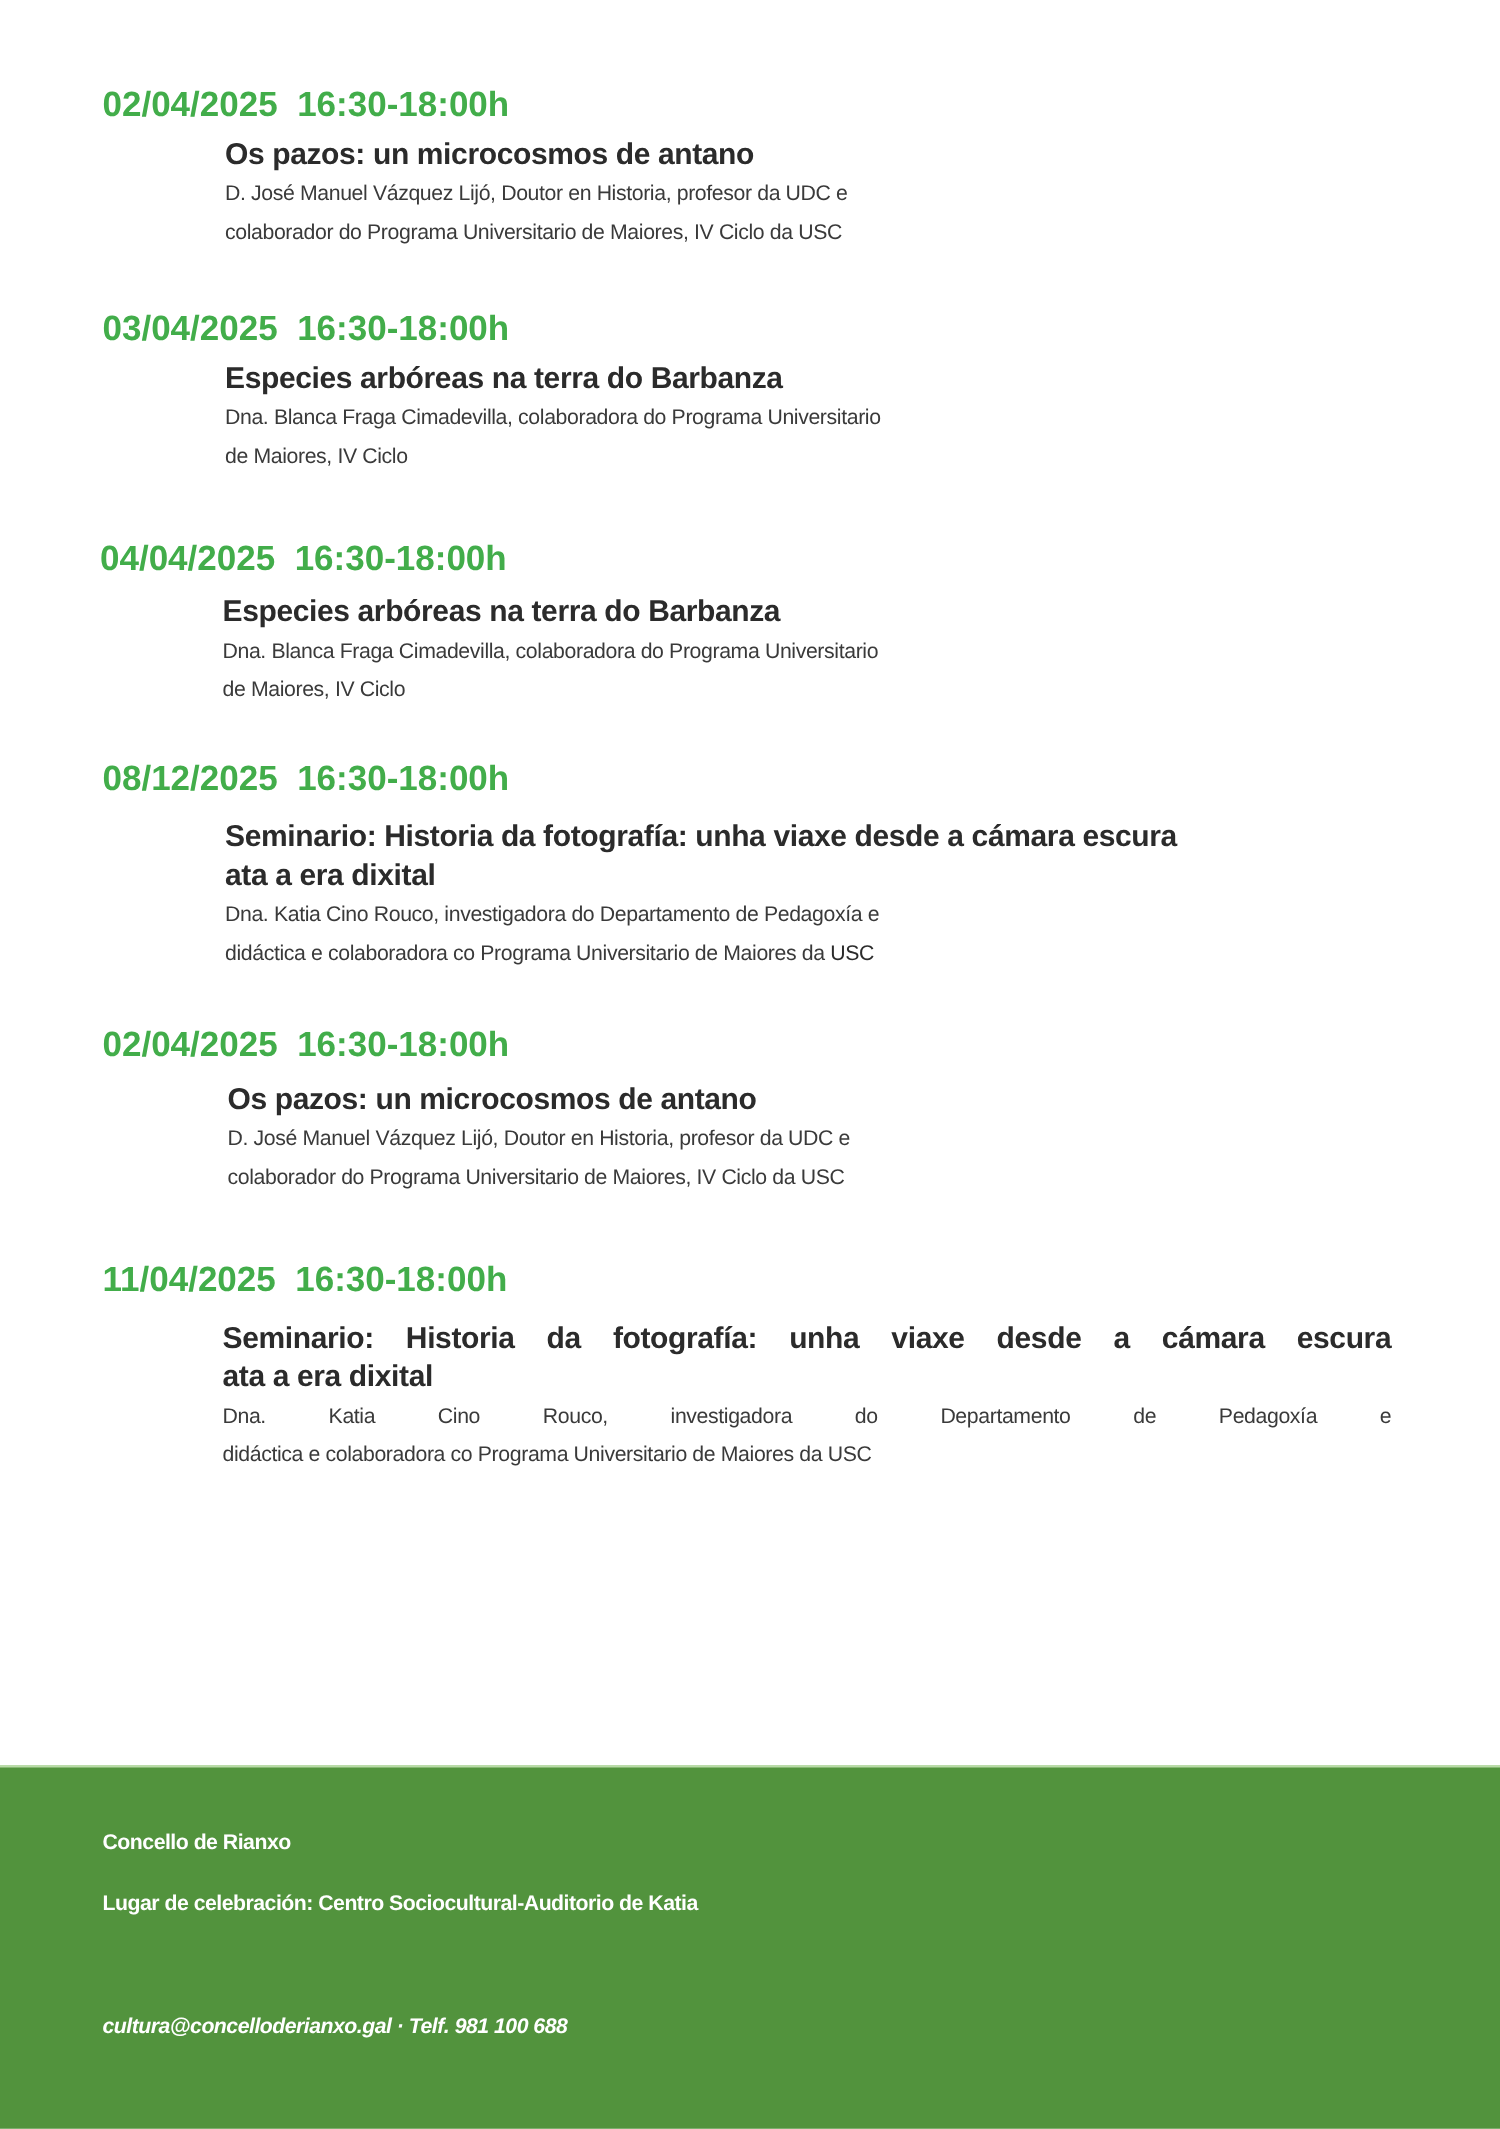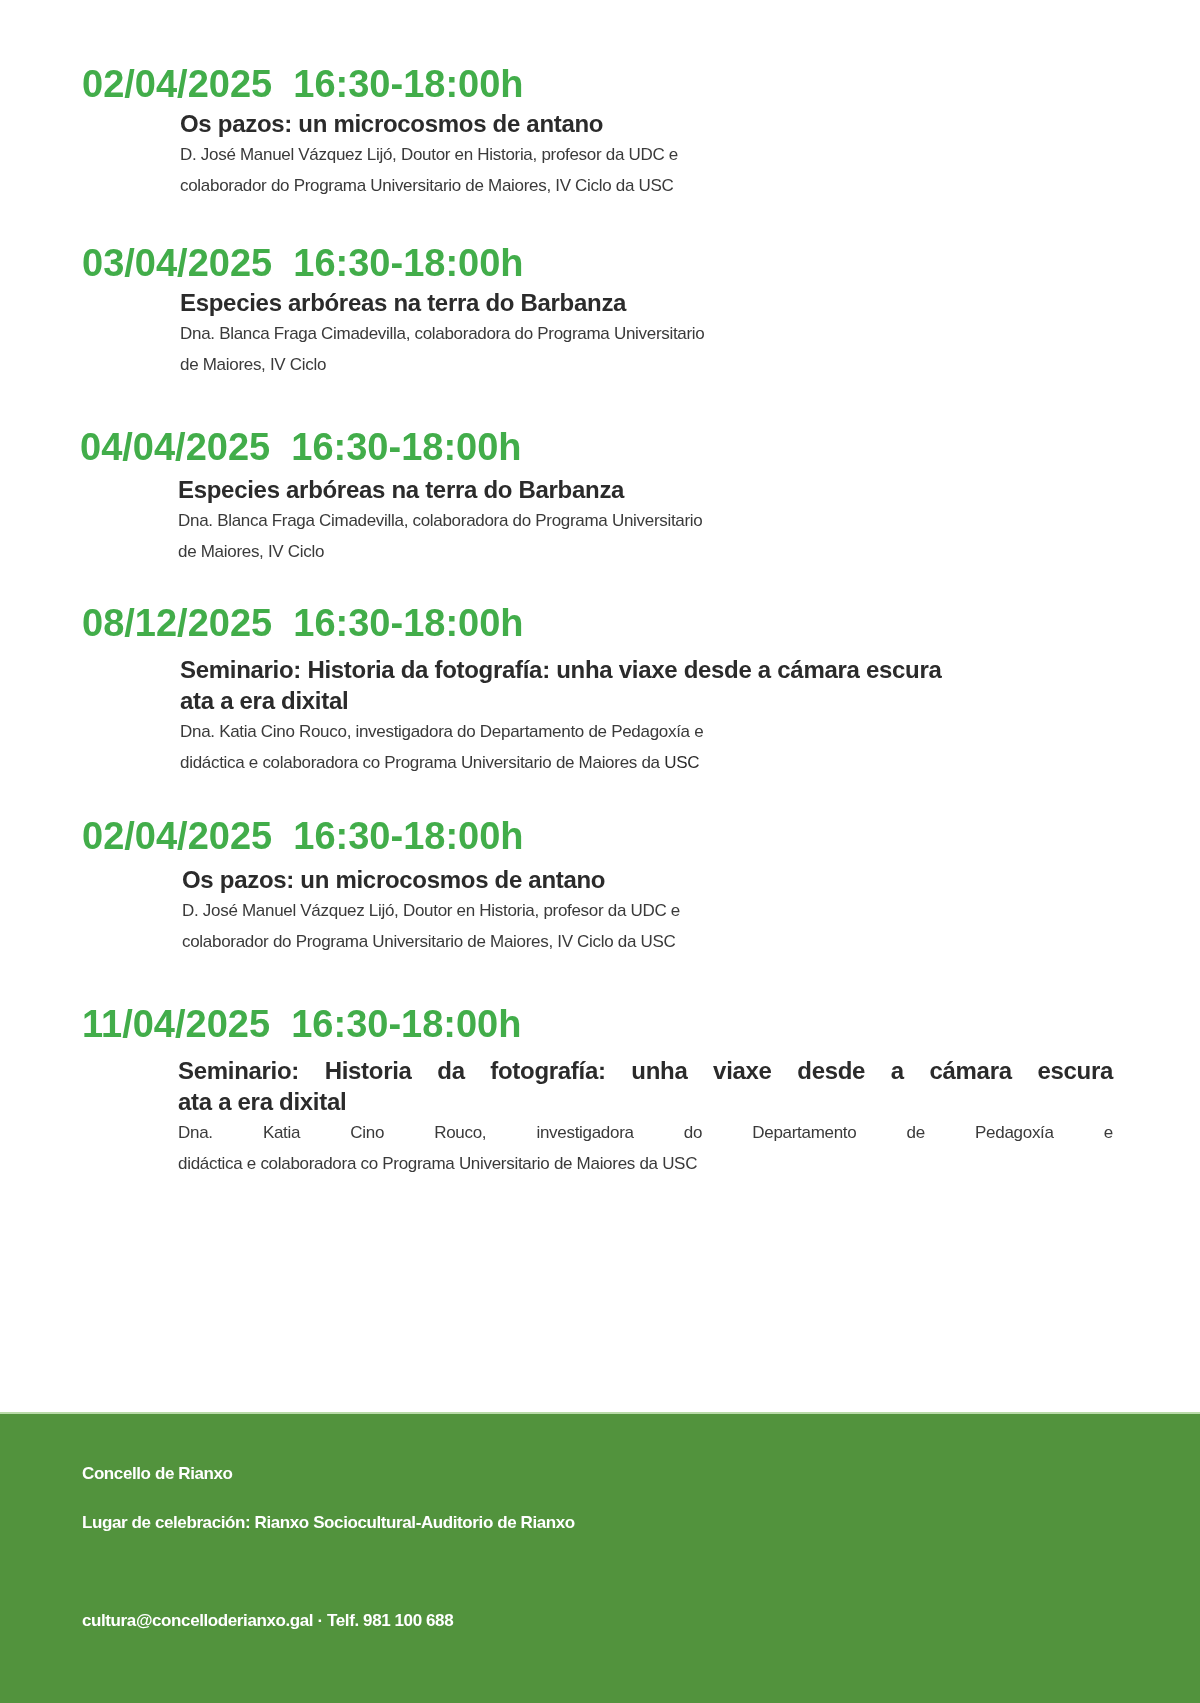--- a/index.html
+++ b/index.html
@@ -4,21 +4,21 @@
   <style>
     html, body { margin: 0; padding: 0; }
     body {
       width: 1200px; height: 1703px; position: relative;
       background: #ffffff; overflow: hidden;
       font-family: "Liberation Sans", "DejaVu Sans", sans-serif;
     }
     .event { position: absolute; left: 0; width: 1200px; }
     .event-date {
       position: absolute; left: 82px; top: 0;
-      color: #42ad4a; font-size: 38px; font-weight: bold;
+      color: #42ad4a; font-size: 28px; font-weight: bold;
       letter-spacing: 0px; white-space: pre; line-height: 40px;
     }
     .event-body { position: absolute; left: 163px; width: 940px; margin-left: 17px; }
     .event-title {
       color: #2b2b2b; font-size: 24px; font-weight: bold; line-height: 31px;
       letter-spacing: -0.3px;
     }
     .event-speaker {
       color: #3a3a3a; font-size: 17px; line-height: 31px; letter-spacing: -0.3px;
     }
@@ -104,15 +104,15 @@
     </div>
     <div class="event-speaker">
       <div style="text-align: justify; text-align-last: justify;">Dna. Katia Cino Rouco, investigadora do Departamento de Pedagoxía e</div>
       <div>didáctica e colaboradora co Programa Universitario de Maiores da USC</div>
     </div>
   </div>
 </div>
 
 <div class="footer">
   <div class="footer-line" style="top:50px;">Concello de Rianxo</div>
-  <div class="footer-line" style="top:99px;">Lugar de celebración: Rianxo Sociocultural-Auditorio de Rianxo</div>
-  <div class="footer-line" style="top:197px;">cultura@concelloderianxo.gal · Telf. 981 100 688</div>
+  <div class="footer-line" style="top:99px;">Lugar de celebración: Centro Sociocultural-Auditorio de Katia</div>
+  <div class="footer-line" style="top:197px;font-style:italic;">cultura@concelloderianxo.gal · Telf. 981 100 688</div>
 </div>
 
 </body></html>

